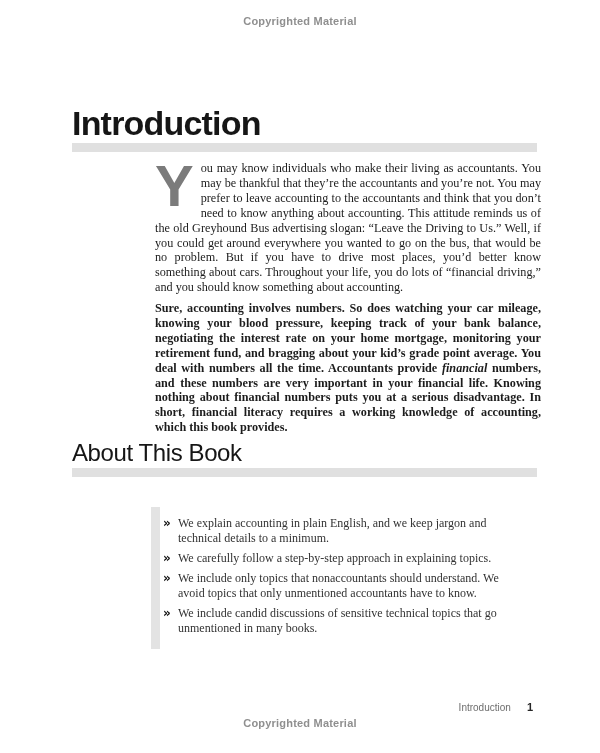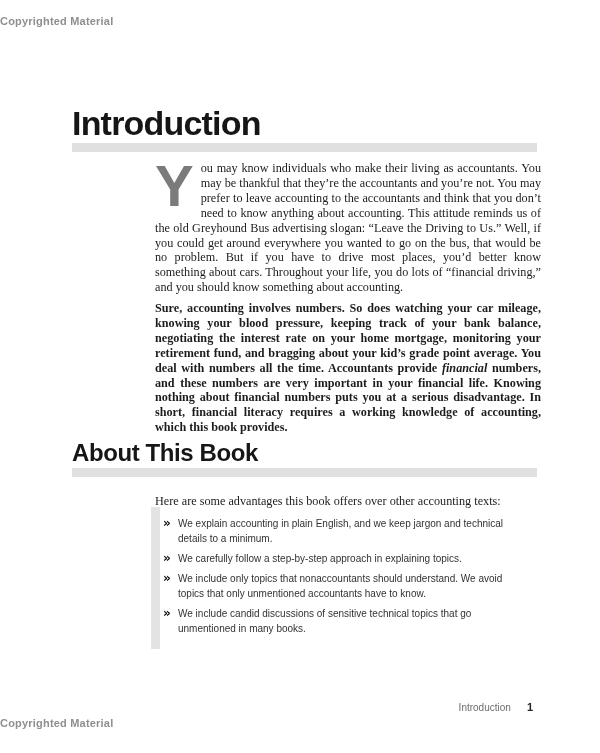--- a/index.html
+++ b/index.html
@@ -14,20 +14,21 @@
     background: #ffffff;
     overflow: hidden;
     font-family: "Liberation Serif", "DejaVu Serif", serif;
   }
 
   
   .notice {
     position: absolute;
     left: 0;
     width: 100%;
+    text-align: center;
     font-family: "Liberation Sans", "DejaVu Sans", sans-serif;
     font-size: 11px;
     font-weight: 700;
     color: #8f8f8f;
     letter-spacing: 0.2px;
   }
   .notice-top { top: 15px; }
   .notice-bottom { top: 717px; }
 
   
@@ -58,21 +59,21 @@
     position: absolute;
     left: 72px;
     top: 439px;
     width: 465px;
   }
   .h2-block h2 {
     margin: 0;
     font-family: "Liberation Sans", "DejaVu Sans", sans-serif;
     font-size: 24px;
     line-height: 28px;
-    font-weight: 700;
+    font-weight: 400;
     letter-spacing: -0.4px;
     color: #161616;
   }
 
   
   .bodypara {
     position: absolute;
     left: 155px;
     width: 386px;
     margin: 0;
@@ -133,22 +134,22 @@
   .chev {
     font-family: "DejaVu Sans", sans-serif;
     font-weight: 700;
     font-size: 12px;
     line-height: 14px;
     color: #111111;
     width: 15px;
     flex: 0 0 15px;
   }
   .btext {
-    font-family: Liberation Sans, sans-serif;
-    font-size: 10px;
+    font-family: Liberation Serif, serif;
+    font-size: 12px;
     line-height: 15px;
     color: #323232;
     width: 332px;
   }
 
   
   .footer {
     position: absolute;
     top: 701px;
     right: 67px;
@@ -181,21 +182,20 @@
 
   <p class="bodypara para1"><span class="dropcap">Y</span><span>ou may know individuals who make their living as accountants. You may be thankful that they’re the accountants and you’re not. You may prefer to leave accounting to the accountants and think that you don’t need to know anything about accounting. This attitude reminds us of the old Greyhound Bus advertising slogan: “Leave the Driving to Us.” Well, if you could get around everywhere you wanted to go on the bus, that would be no problem. But if you have to drive most places, you’d better know something about cars. Throughout your life, you do lots of “financial driving,” and you should know something about accounting.</span></p>
 
   <p class="bodypara para2"><span>Sure, accounting involves numbers. So does watching your car mileage, knowing your blood pressure, keeping track of your bank balance, negotiating the interest rate on your home mortgage, monitoring your retirement fund, and bragging about your kid’s grade point average. You deal with numbers all the time. Accountants provide </span><em>financial</em><span> numbers, and these numbers are very important in your financial life. Knowing nothing about financial numbers puts you at a serious disadvantage. In short, financial literacy requires a working knowledge of accounting, which this book provides.</span></p>
 
   <div class="h2-block">
     <h2>About This Book</h2>
     <div class="underline-bar"></div>
   </div>
 
-  <p class="lead">Here are some advantages this book offers over other accounting texts:</p>
 
   <ul class="bullets">
     <li>
       <span class="chev">»</span>
       <span class="btext">We explain accounting in plain English, and we keep jargon and technical details to a minimum.</span>
     </li>
     <li>
       <span class="chev">»</span>
       <span class="btext">We carefully follow a step-by-step approach in explaining topics.</span>
     </li>

